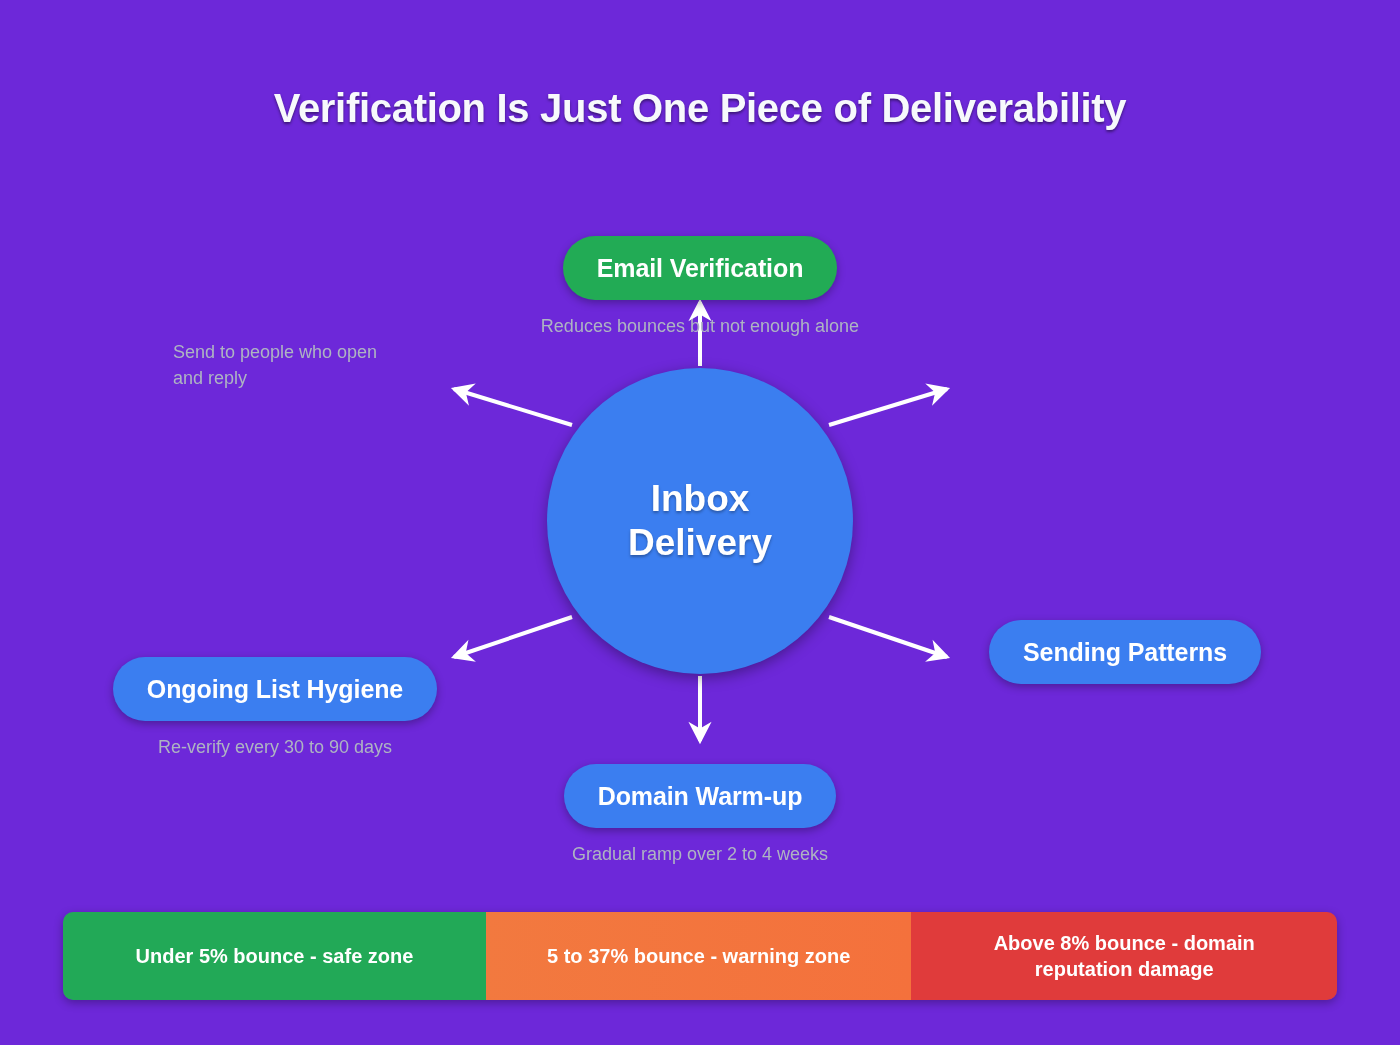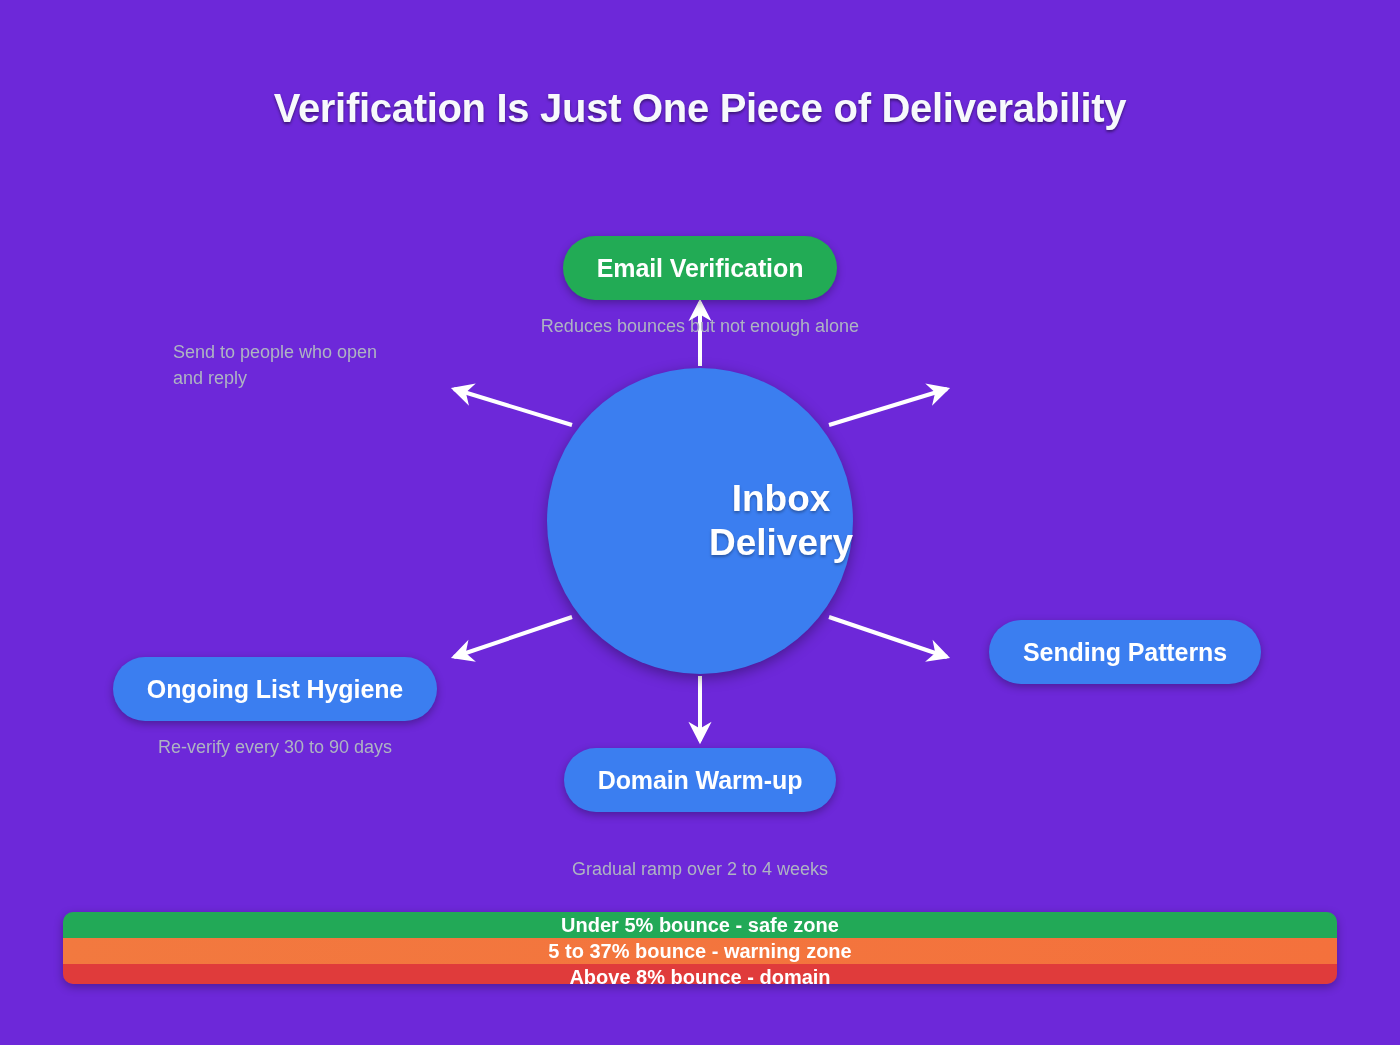--- a/index.html
+++ b/index.html
@@ -23,21 +23,21 @@
   
   #arrows{ position:absolute; left:0; top:0; width:1400px; height:1045px; }
 
   
   #hub{
     position:absolute;
     left:547px; top:368px;
     width:306px; height:306px;
     border-radius:50%;
     background:#3b7ef0;
-    display:flex; align-items:center; justify-content:flex-end;
+    display:flex; align-items:center; justify-content:center;
     text-align:center;
     box-shadow:0 4px 14px rgba(0,0,0,.35);
   }
   #hub .hub-label{
     font-size:37px; font-weight:bold; line-height:1.18; color:#ffffff;
     text-shadow:0 2px 3px rgba(0,0,0,.3);
     white-space:pre-line;
   }
 
   
@@ -62,31 +62,30 @@
     text-align:left;
     white-space:pre-line;
   }
 
   
   #node-top        { left:450px;  top:188px;  width:500px;margin-top:48px; }
   #node-left-up    { left:55px;   top:326px;  width:440px; }
   #node-right-up   { left:905px;  top:326px;  width:440px; }
   #node-left-down  { left:55px;   top:657px;  width:440px; }
   #node-right-down { left:905px;  top:620px;  width:440px; }
-  #node-bottom     { left:450px;  top:748px;  width:500px;gap:31px; }
+  #node-bottom     { left:450px;  top:764px;  width:500px; }
 
   
   #zone-bar{
     position:absolute; left:63px; top:912px;
-    width:1274px; height:72px;
+    width:1274px; height:88px;
     display:flex;
     border-radius:10px;
     overflow:hidden;
     box-shadow:0 3px 10px rgba(0,0,0,.3);
-    flex-direction:column;
   }
   .zone{
     display:flex; align-items:center; justify-content:center;
     text-align:center;
     color:#ffffff; font-weight:bold; font-size:20px; line-height:1.3;
     padding:0 14px;
     white-space:pre-line;
   }
   .zone.safe    { flex:0 0 33.2%; background:#22a957; }
   .zone.warning { flex:0 0 33.4%; background:linear-gradient(90deg,#f2793f 0%, #f4713c 100%); }

